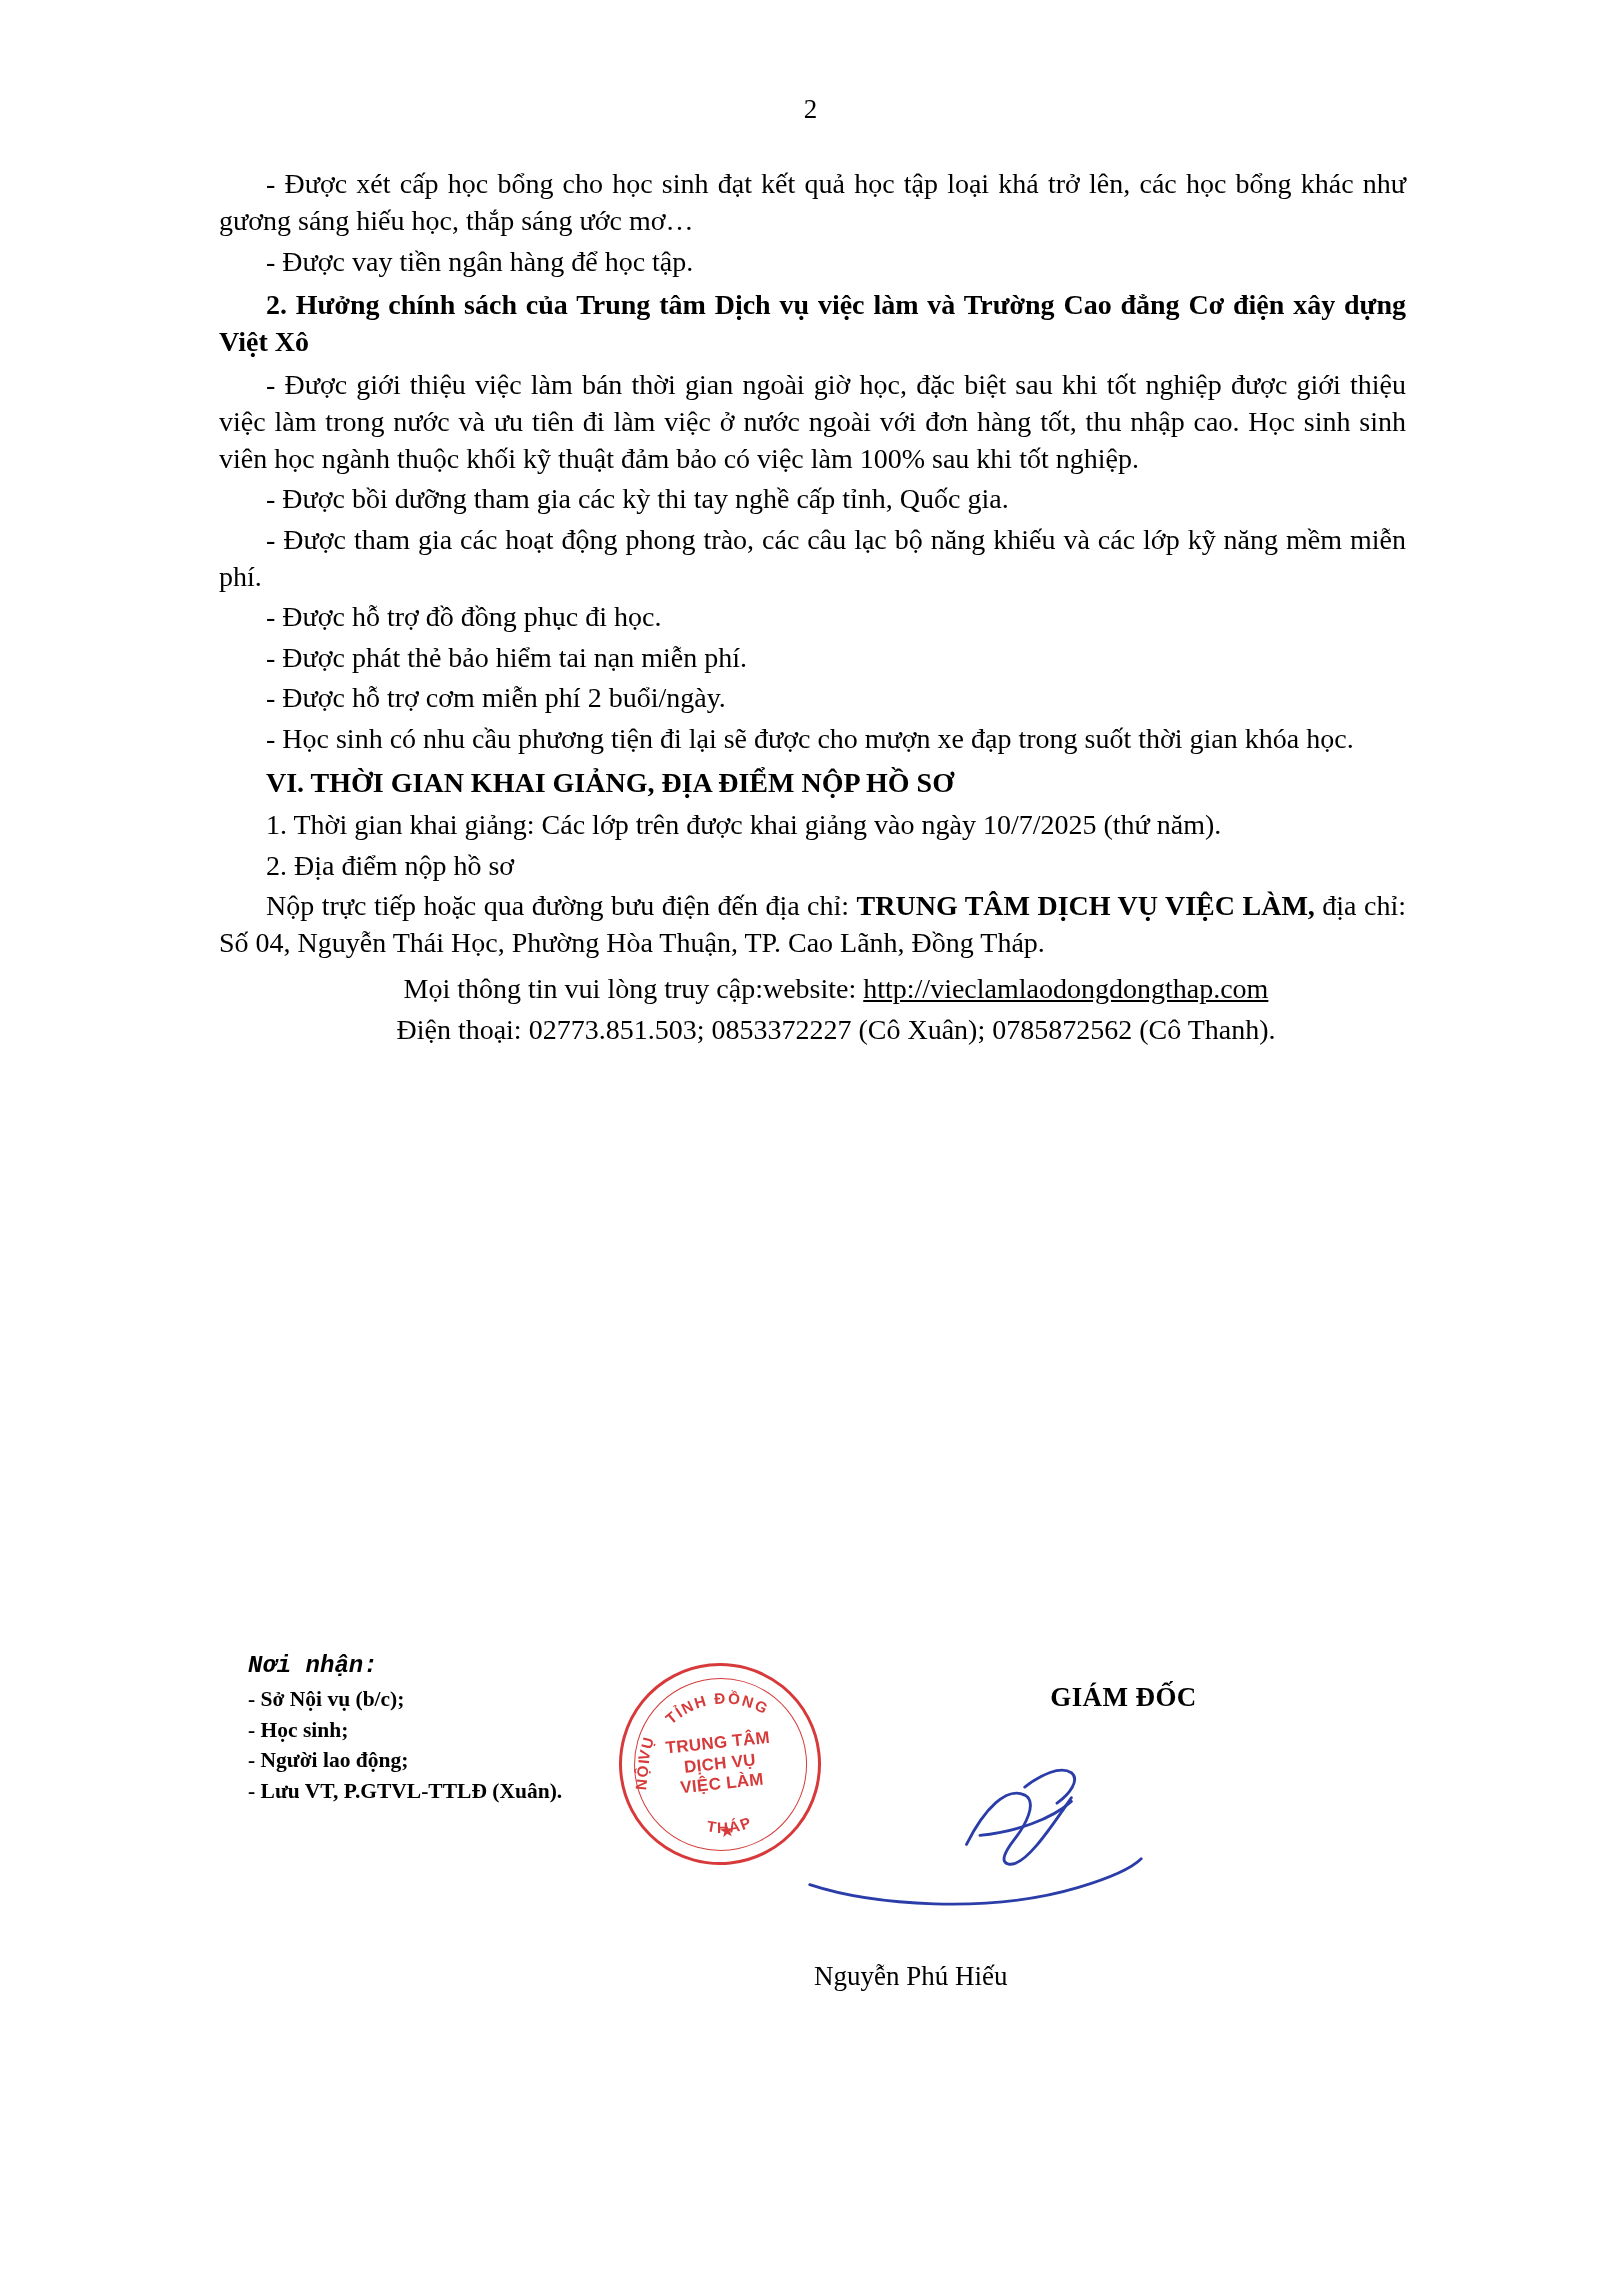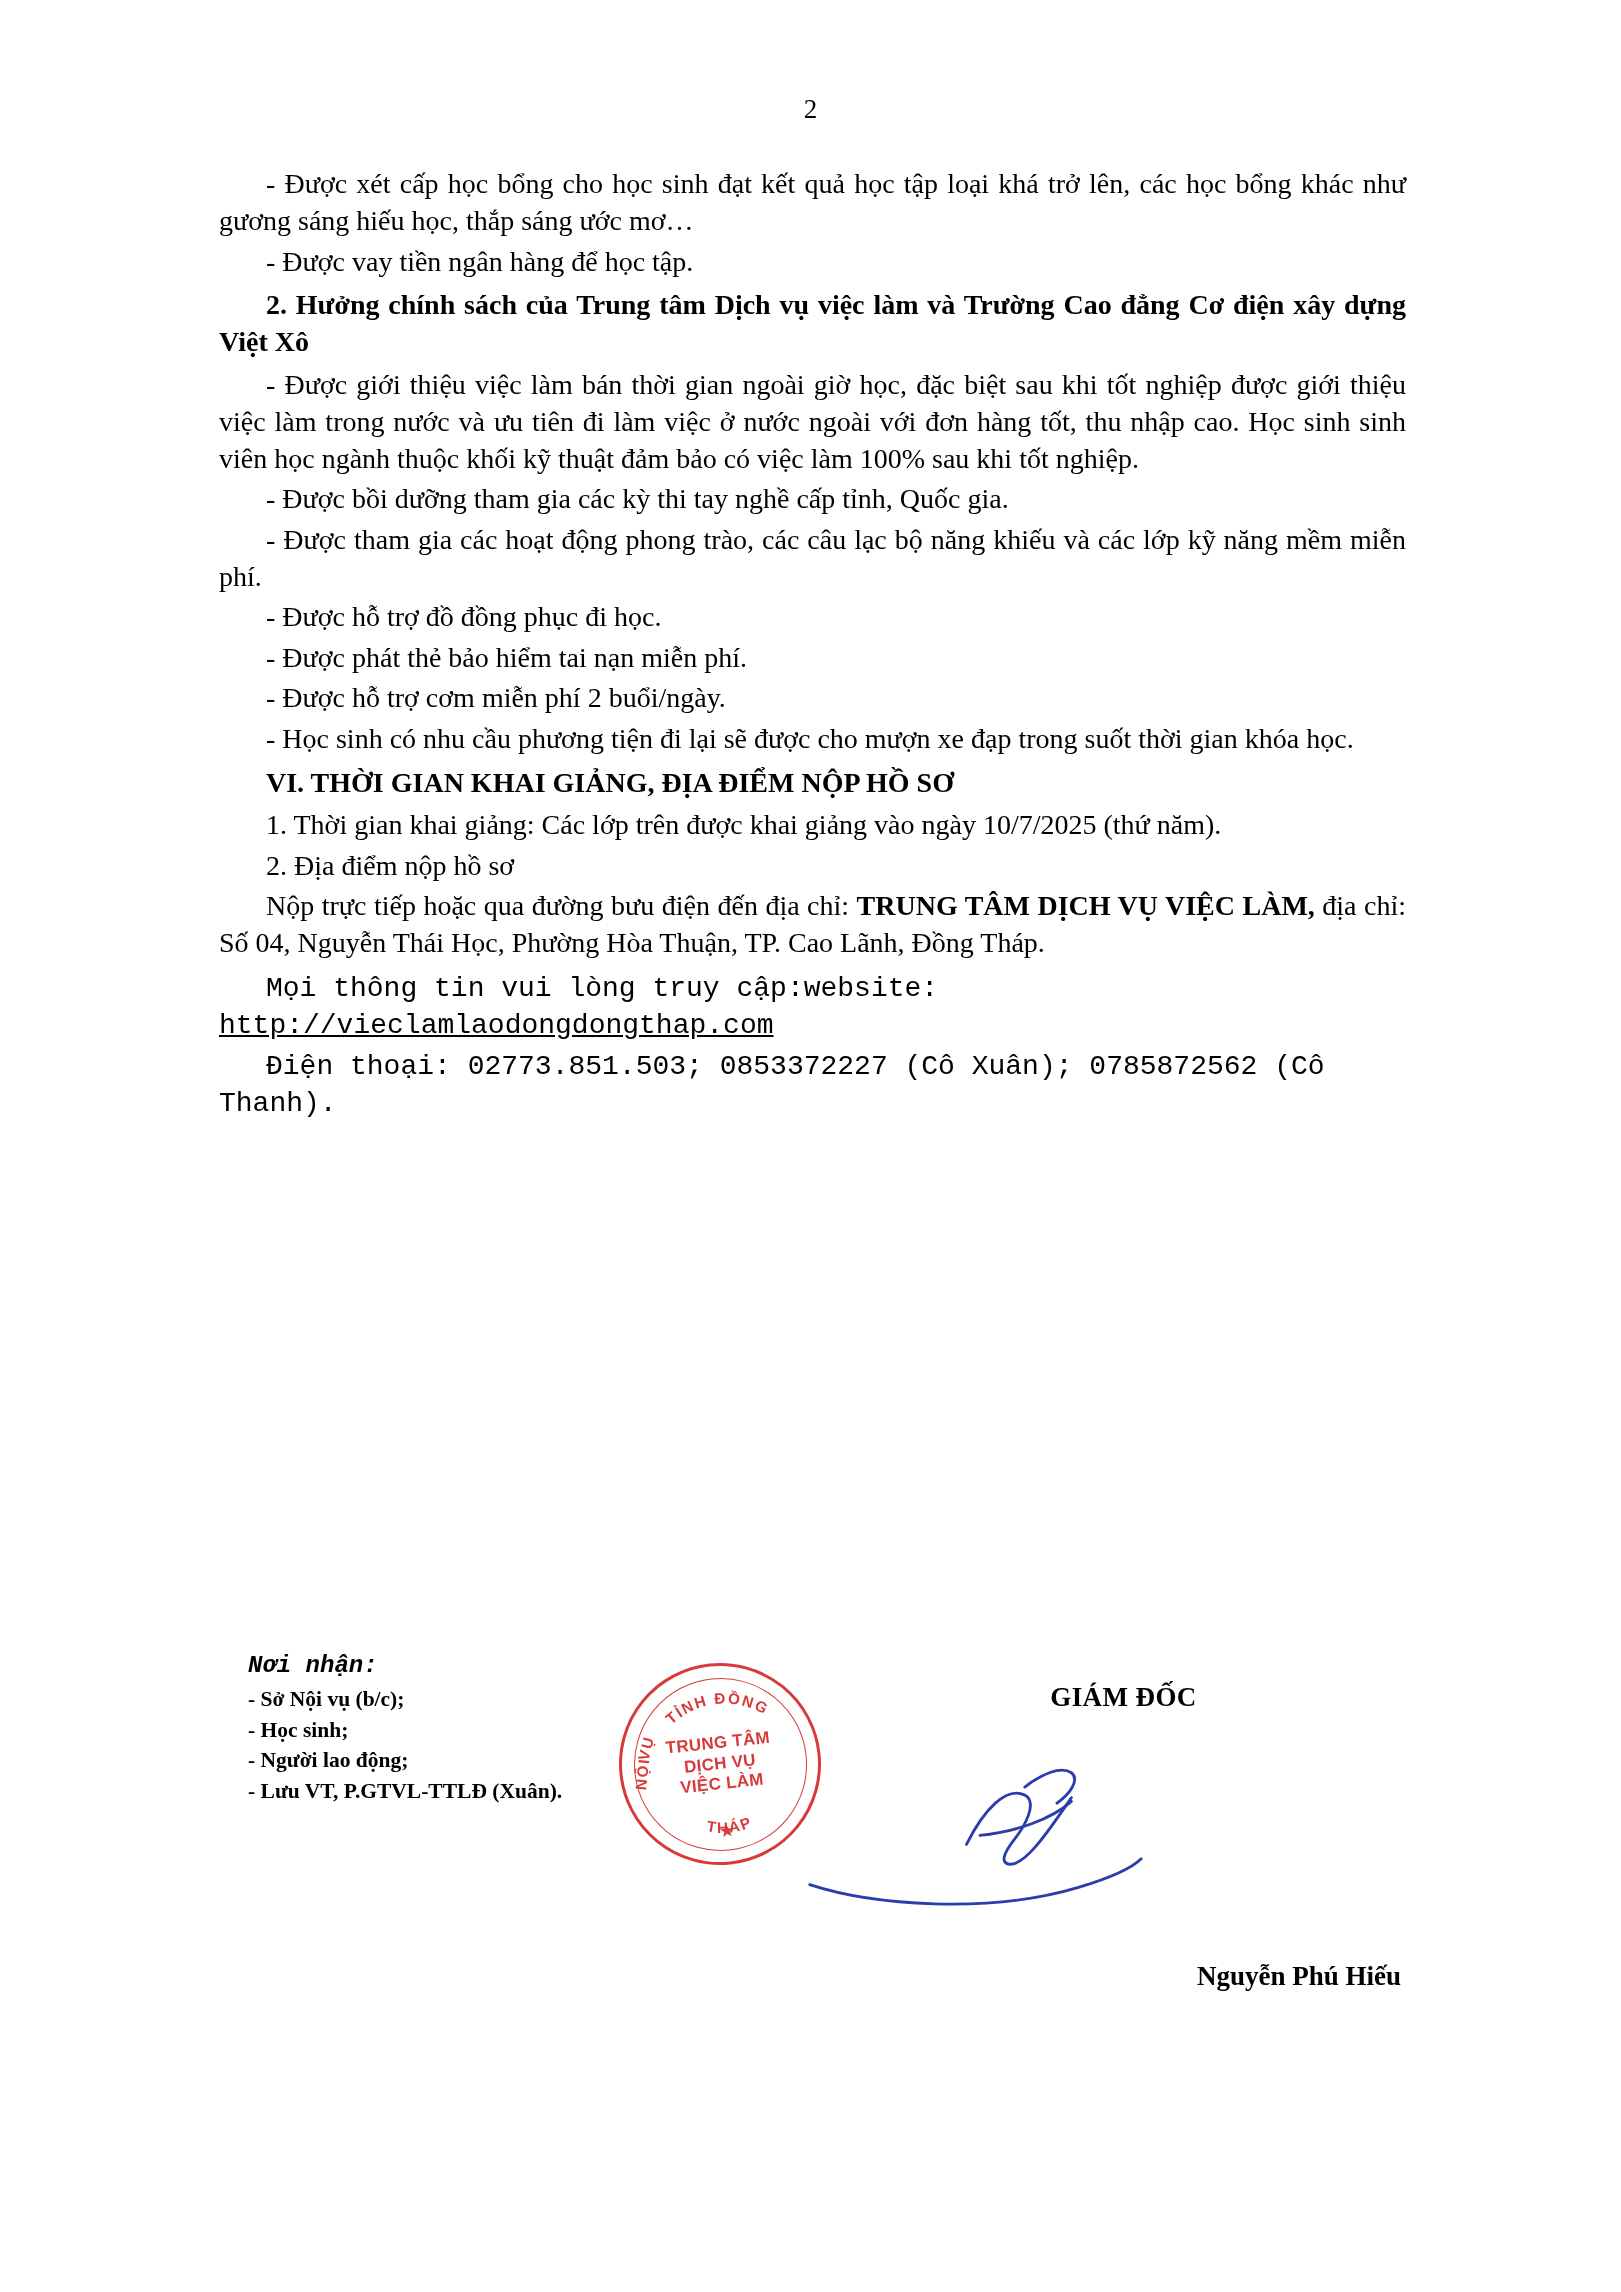--- a/index.html
+++ b/index.html
@@ -48,22 +48,21 @@
   p.indent {
     text-indent: 47px;
   }
   p.heading {
     font-weight: bold;
     text-indent: 47px;
     margin-top: 7px;
     margin-bottom: 5.4px;
   }
   p.nojust {
-    text-align: left;
-    font-family: Liberation Mono, monospace;
+    text-align: center;
   }
   .gap-sm { height: 5.4px; }
   .link {
     text-decoration: underline;
   }
 
   
   .sig-area {
     position: absolute;
     top: 1652px;
@@ -100,24 +99,24 @@
   .giamdoc-title {
     font-weight: bold;
     font-size: 27px;
     letter-spacing: 0.4px;
     font-family: "Liberation Serif", serif;
     margin-top: 30px;
   }
   .signer-name {
     position: absolute;
     top: 309px;
-    left: 627px;
+    left: 595px;
     width: 555px;
-    text-align: right;
-    font-weight: bold;
+    text-align: left;
+    font-weight: normal;
     font-size: 27px;
     font-family: "Liberation Serif", serif;
   }
 
   
   .stamp {
     position: absolute;
     top: 10.7px;
     left: 400px;
     width: 202px;

